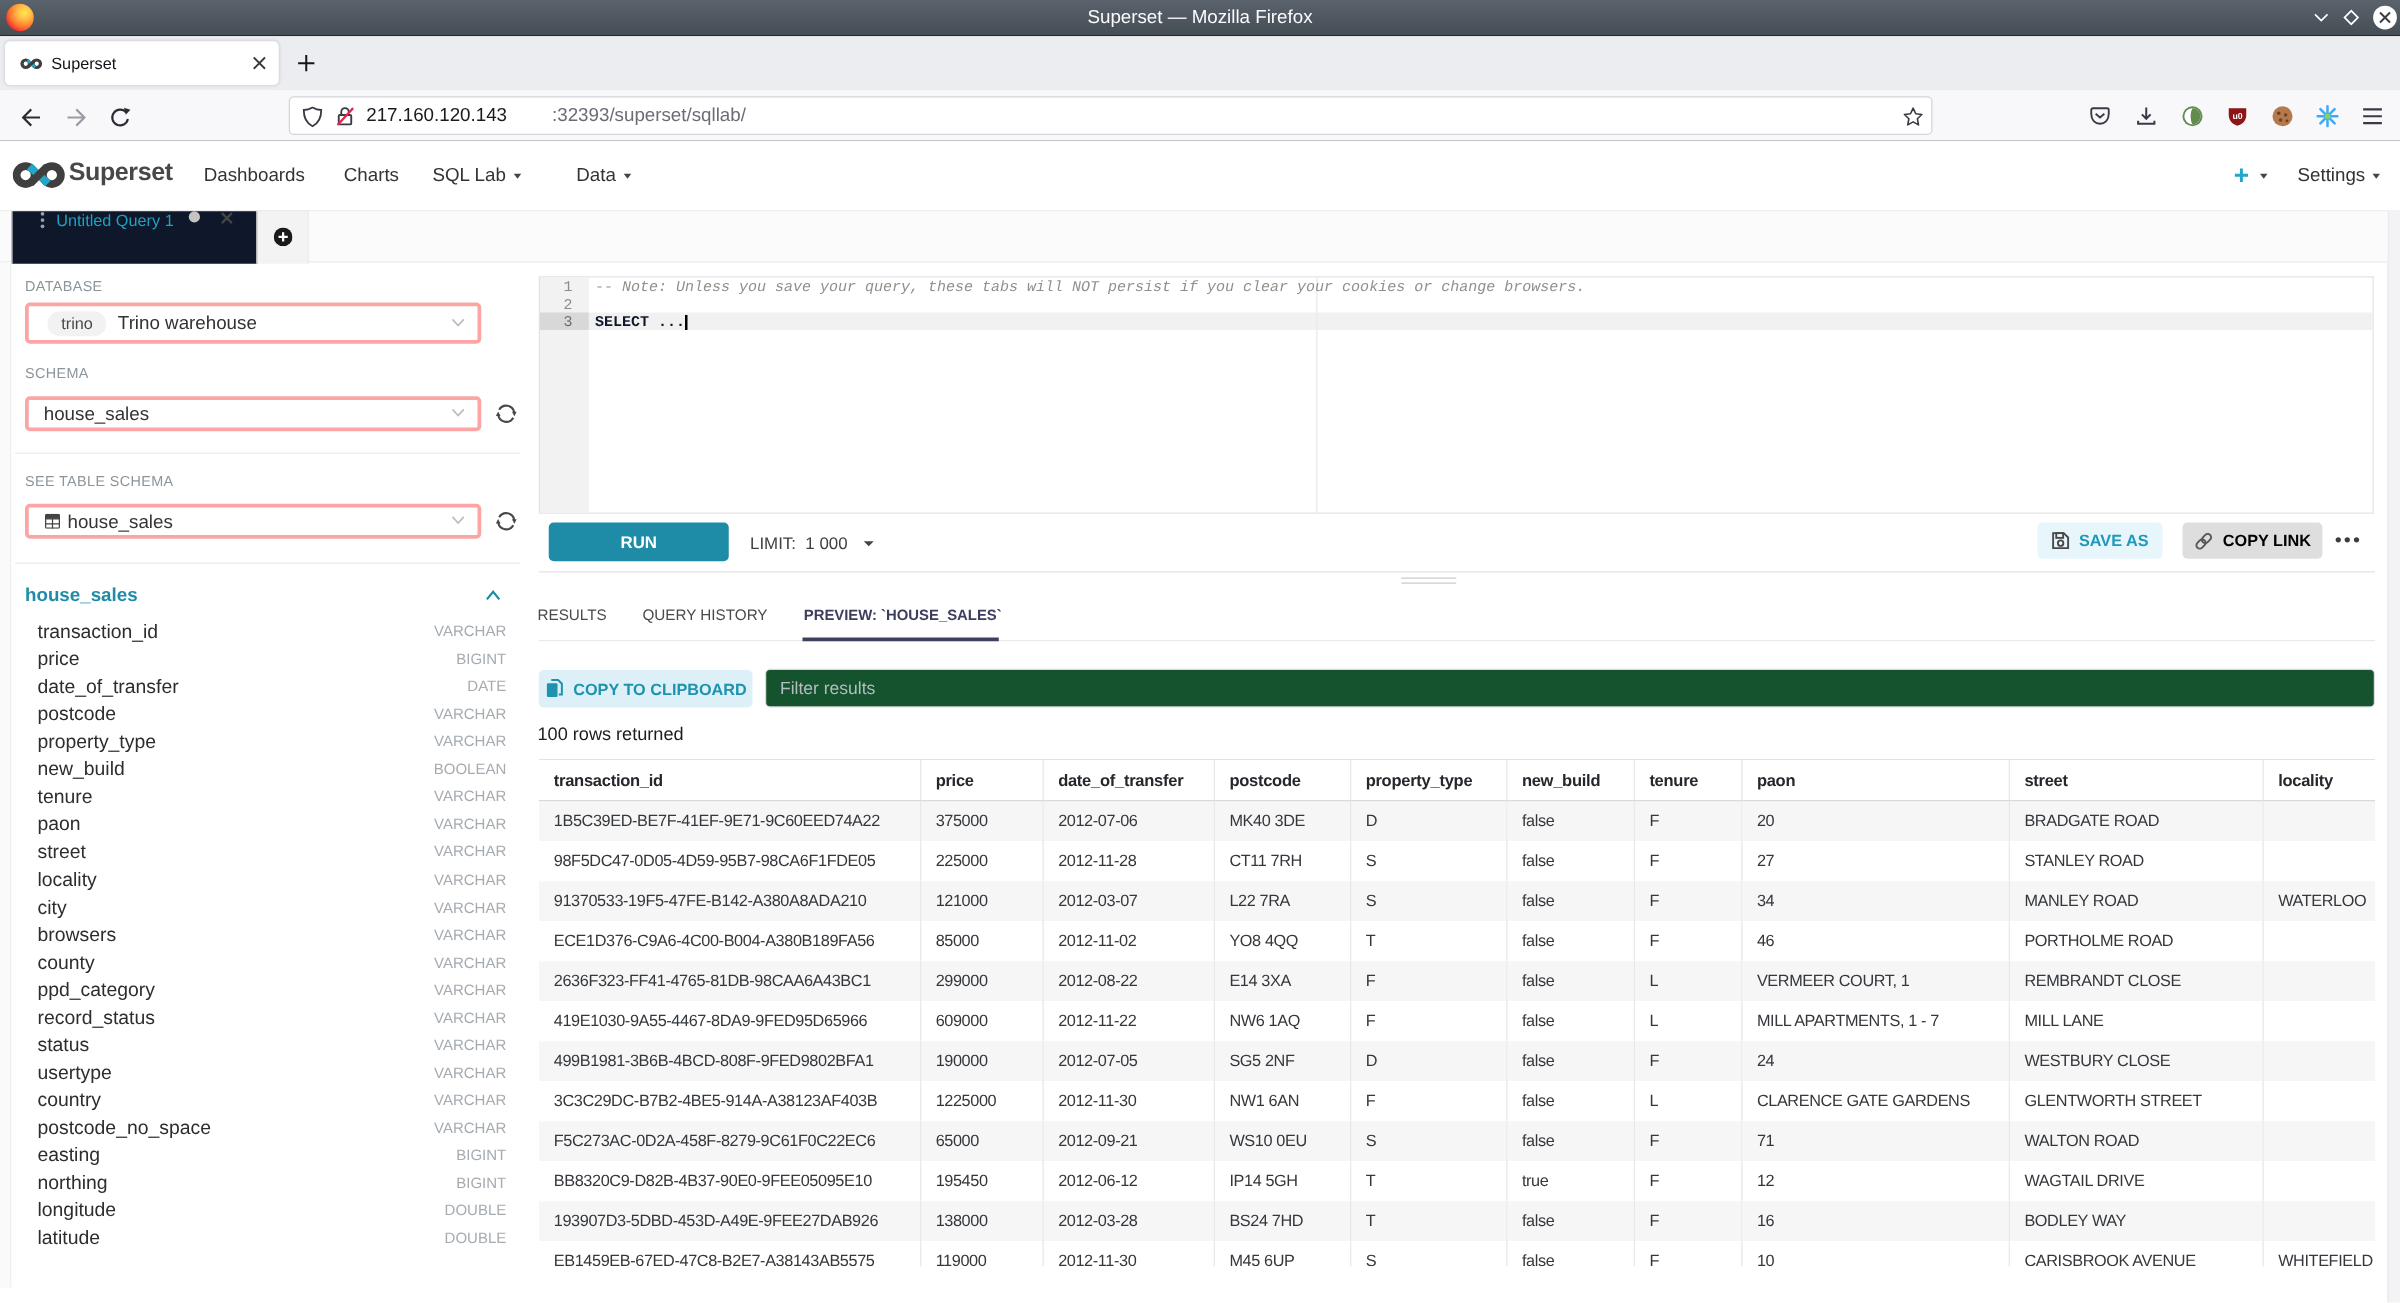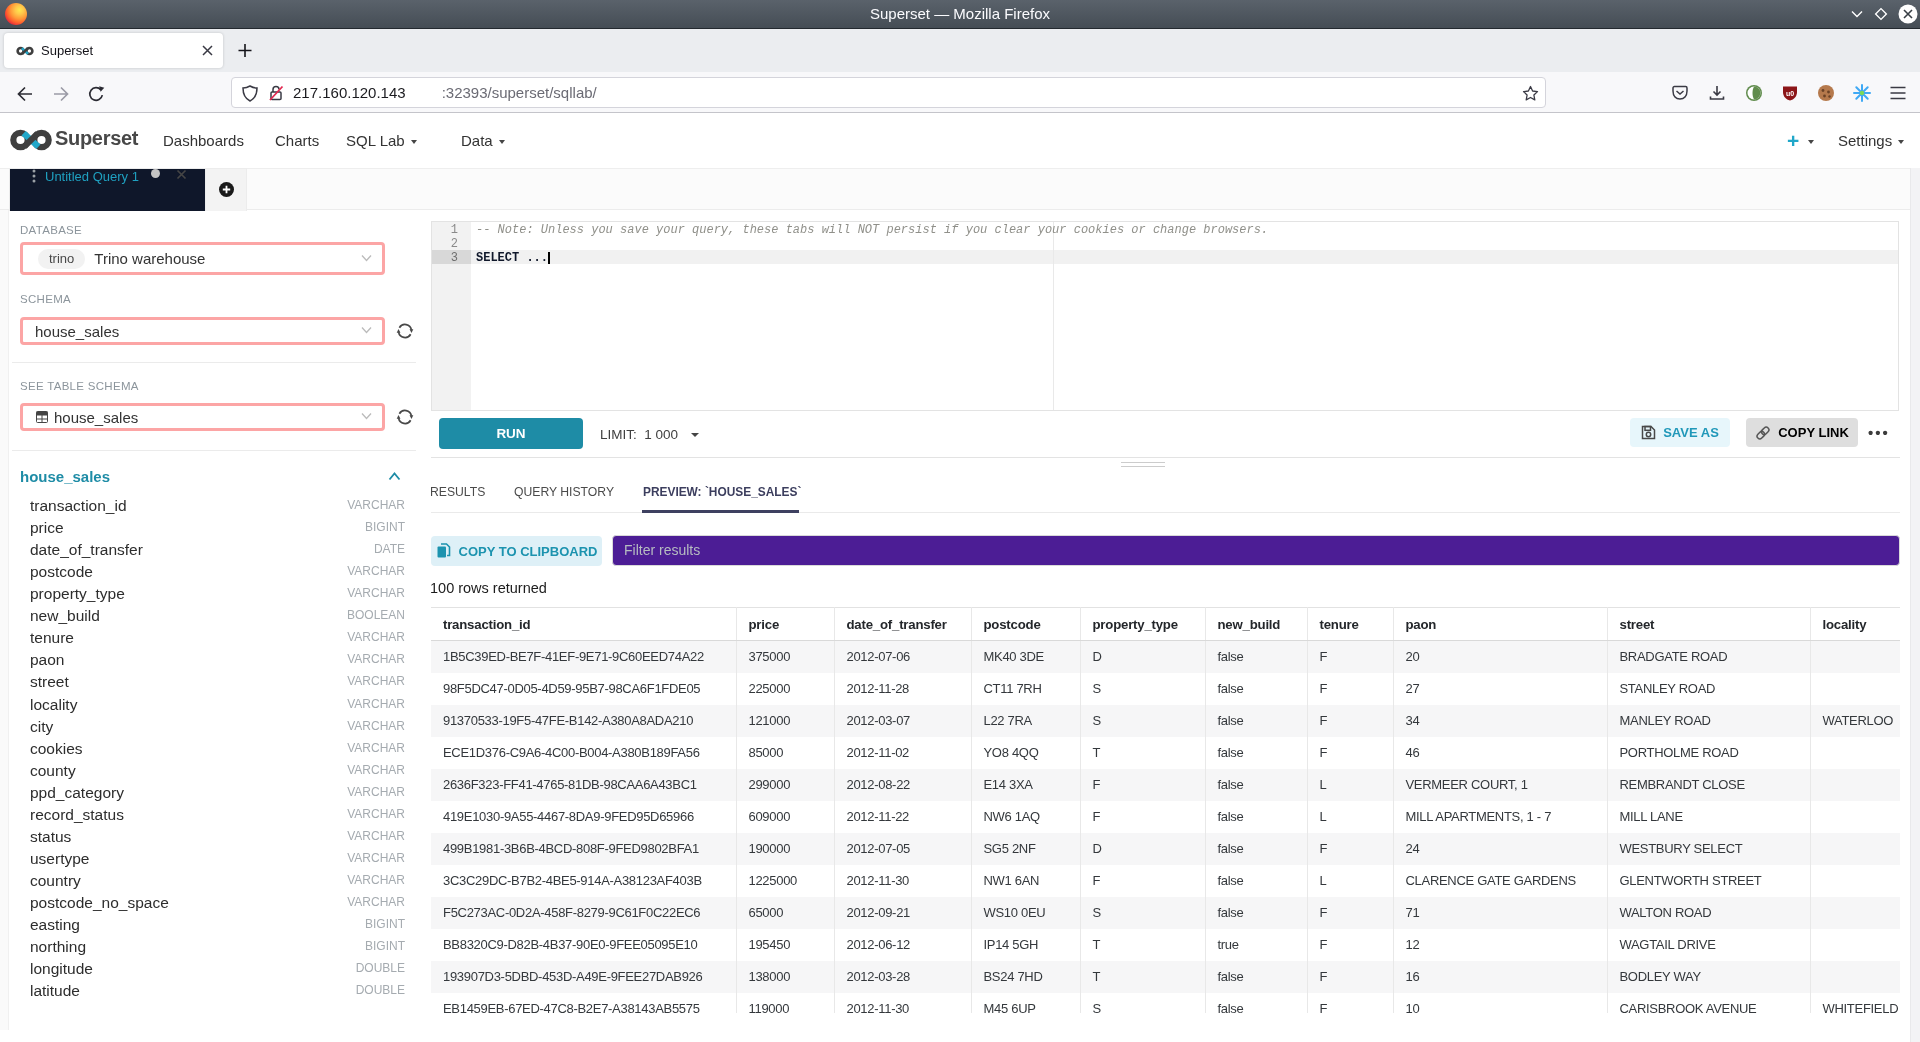--- a/index.html
+++ b/index.html
@@ -84,21 +84,21 @@
 
 #draghandle1, #draghandle2 { position:absolute; left:1121px; width:44px; height:1px; background:#ccc; }
 
 
 .rtab { position:absolute; top:485px; height:21px; font-size:12.2px; color:#4a4a4a; }
 #rtabline { position:absolute; left:431px; top:512px; width:1469px; height:1px; background:#eaeaea; }
 #inkbar { position:absolute; left:642px; top:510px; width:157px; height:3px; background:#3e4060; }
 
 #copyclip { position:absolute; left:431px; top:536px; width:171px; height:30px; background:#def0f7; border-radius:4px;
   display:flex; align-items:center; justify-content:center; gap:8px; color:#1c93af; font-weight:bold; font-size:13px; }
-#filterbox { position:absolute; left:612px; top:535px; width:1288px; height:31px; background:#4c1d95;
+#filterbox { position:absolute; left:612px; top:535px; width:1288px; height:31px; background:#14532d;
   border:1px solid #d9d9d9; border-radius:4px; line-height:29px; padding-left:11px; font-size:14px; color:#b6bcc1; }
 #rowsret { position:absolute; left:430px; top:580px; font-size:14.5px; color:#1c1c1c; }
 
 
 #rtable { position:absolute; left:431px; top:607px; width:1469px; height:406px; overflow:hidden; }
 #rtable table { border-collapse:collapse; table-layout:fixed; width:1469px; font-size:13px; letter-spacing:-0.3px; }
 #rtable th { height:33px; font-weight:bold; color:#24272b; letter-spacing:-0.2px; font-size:13.2px; text-align:left; padding:0 0 0 12px;
   border-top:1px solid #e2e2e2; border-bottom:1px solid #d9d9d9; border-right:1px solid #e8e8e8; }
 #rtable td { height:32px; color:#34383c; padding:0 0 0 12px; border-right:1px solid #e8e8e8;
   white-space:nowrap; overflow:hidden; }
@@ -331,21 +331,21 @@
   </div>
 <div class="colrow" style="top:694px">
     <span style="position:absolute;top:2px">locality</span>
     <span class="ctype">VARCHAR</span>
   </div>
 <div class="colrow" style="top:716px">
     <span style="position:absolute;top:2px">city</span>
     <span class="ctype">VARCHAR</span>
   </div>
 <div class="colrow" style="top:738px">
-    <span style="position:absolute;top:2px">cookies</span>
+    <span style="position:absolute;top:2px">browsers</span>
     <span class="ctype">VARCHAR</span>
   </div>
 <div class="colrow" style="top:760px">
     <span style="position:absolute;top:2px">county</span>
     <span class="ctype">VARCHAR</span>
   </div>
 <div class="colrow" style="top:782px">
     <span style="position:absolute;top:2px">ppd_category</span>
     <span class="ctype">VARCHAR</span>
   </div>
@@ -531,21 +531,21 @@
         </tr>
         <tr class="odd">
           <td>499B1981-3B6B-4BCD-808F-9FED9802BFA1</td>
           <td>190000</td>
           <td>2012-07-05</td>
           <td>SG5 2NF</td>
           <td>D</td>
           <td>false</td>
           <td>F</td>
           <td>24</td>
-          <td>WESTBURY SELECT</td>
+          <td>WESTBURY CLOSE</td>
           <td></td>
         </tr>
         <tr>
           <td>3C3C29DC-B7B2-4BE5-914A-A38123AF403B</td>
           <td>1225000</td>
           <td>2012-11-30</td>
           <td>NW1 6AN</td>
           <td>F</td>
           <td>false</td>
           <td>L</td>

